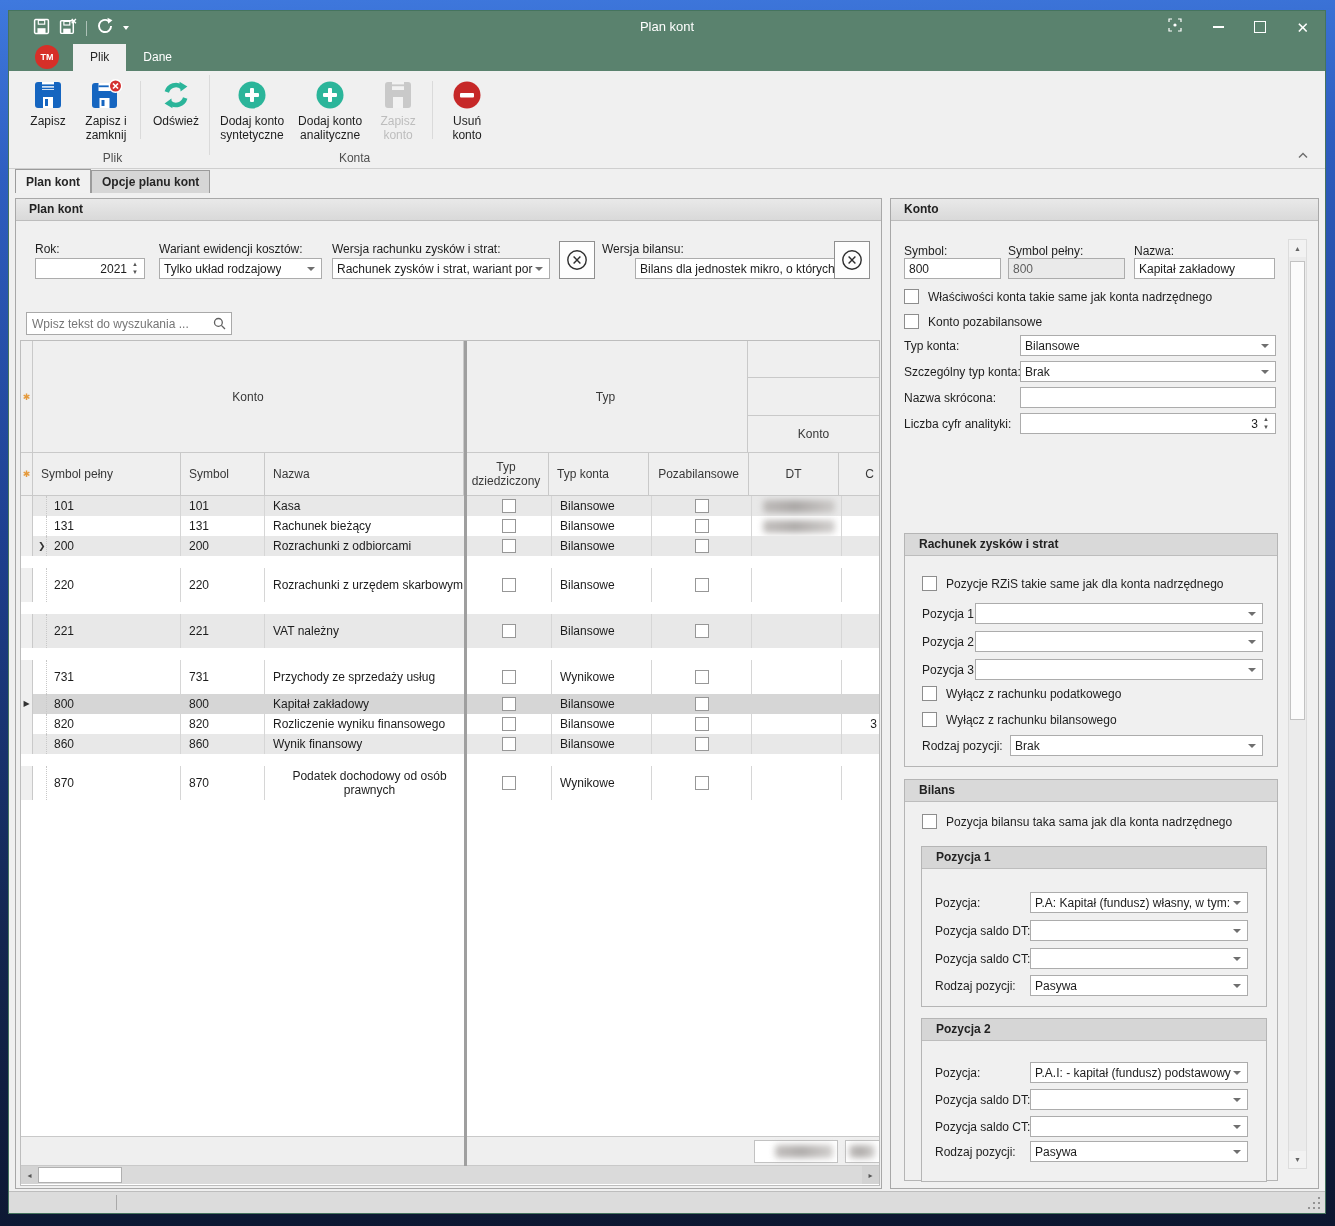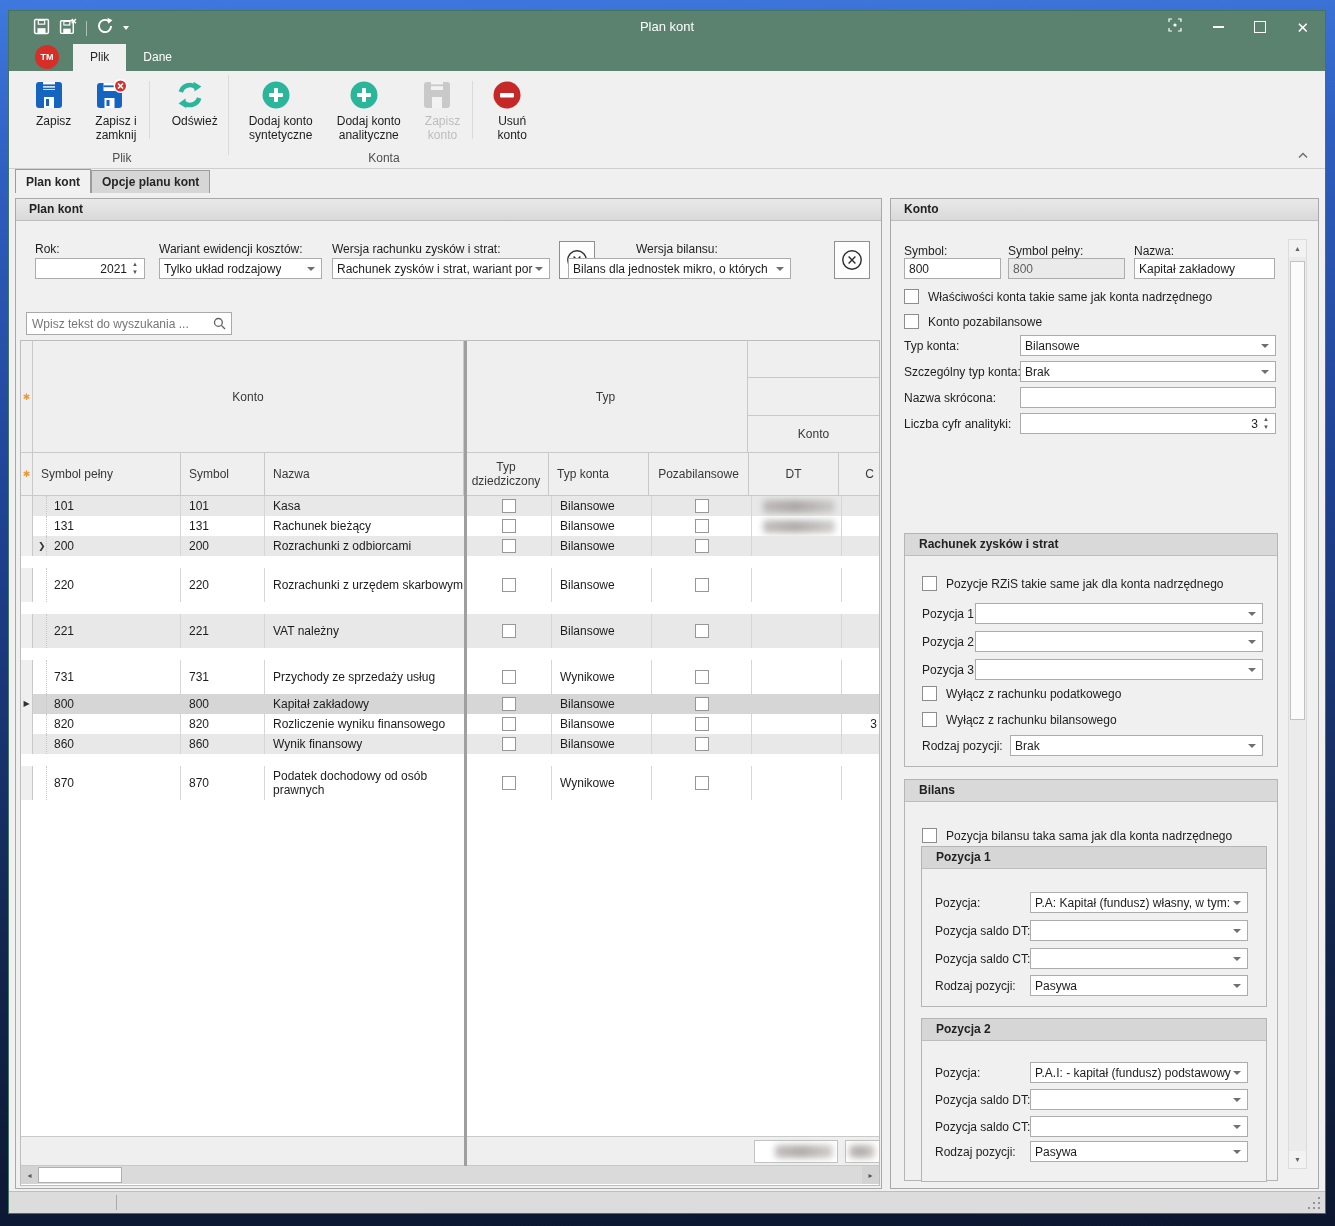--- a/index.html
+++ b/index.html
@@ -24,21 +24,21 @@
   .rtabs{position:absolute;left:64px;top:33px;height:27px;display:flex;}
   .rtab{padding:0 17px;line-height:27px;font-size:12px;color:#fff;}
   .rtab.active{background:#f0f0f0;color:#262626;}
   
   .ribbon{position:absolute;top:60px;left:0;right:0;height:98px;background:#f0f0f0;border-bottom:1px solid #cfcfcf;box-sizing:border-box;}
   .ribbon-inner{display:flex;height:100%;padding-left:10px;}
   .rgroup{display:flex;flex-direction:column;}
   .rg-btns{display:flex;flex:1;align-items:flex-start;padding-top:7px;}
   .rg-cap{height:17px;text-align:center;font-size:12px;color:#4f4f4f;}
   .rbtn{display:flex;flex-direction:column;align-items:center;padding:1px 7px;gap:3px;min-width:44px;}
-  .rbtn .lbl2{font-size:12px;line-height:14px;text-align:center;white-space:pre-line;color:#1e1e1e;margin-left:10px;}
+  .rbtn .lbl2{font-size:12px;line-height:14px;text-align:center;white-space:pre-line;color:#1e1e1e;}
   .rbtn.disabled .lbl2{color:#bdbdbd;}
   .idiv{width:1px;background:#dadada;align-self:stretch;margin:3px 5px 12px;}
   .gsep{width:1px;background:#dadada;margin:4px 3px 13px;}
   .rib-collapse{position:absolute;right:16px;bottom:5px;}
   
   .doctabs{position:absolute;top:158px;left:0;right:0;height:24px;display:flex;padding-left:6px;align-items:flex-end;}
   .doctab{height:23px;line-height:23px;padding:0 10px;font-size:12px;font-weight:bold;color:#262626;
     border:1px solid #9b9b9b;border-bottom:none;background:#d6d6d6;box-sizing:border-box;}
   .doctab.active{background:#f1f1f1;height:24px;line-height:24px;}
   
@@ -69,21 +69,21 @@
     background:linear-gradient(90deg,#b4b0ae,#9c9896 45%,#c6c3c1);}
   
   .tbl{position:absolute;left:4px;right:1px;top:141px;bottom:2px;border:1px solid #bdbdbd;box-sizing:border-box;background:#fff;}
   .hc{position:absolute;box-sizing:border-box;background:#efefef;border-right:1px solid #c9c9c9;border-bottom:1px solid #c9c9c9;
     display:flex;align-items:center;justify-content:center;font-size:12px;color:#383838;text-align:center;line-height:14px;overflow:hidden;}
   .hc.left{justify-content:flex-start;padding-left:8px;text-align:left;}
   .hc.right{justify-content:flex-end;padding-right:5px;}
   .star{color:#e59a3c;font-size:9px;}
   .split{position:absolute;left:443px;width:3px;top:0;height:825px;background:#9f9f9f;z-index:6;}
   .tbl-body{position:absolute;left:0;right:0;top:155px;height:640px;background:#fff;overflow:hidden;}
-  .trow{display:flex;height:20px;background:#fff;}
+  .trow{display:flex;height:20px;background:#fff;text-align:center;}
   .trow.alt{background:#e8e8e8;}
   .trow.sel{background:#d6d6d6;}
   .trow.tall{height:34px;margin-top:12px;}
   .tc{height:100%;display:flex;align-items:center;font-size:12px;color:#1c1c1c;
     border-right:1px solid #d6d6d6;box-sizing:border-box;overflow:hidden;line-height:14px;}
   .c-h{width:12px;background:#efefef;border-right:1px solid #c9c9c9;justify-content:center;}
   .rowmark{font-size:8px;color:#333;}
   .c-sp{width:148px;padding-left:21px;position:relative;}
   .c-sp::before{content:"";position:absolute;left:13px;top:0;bottom:0;border-left:1px dotted #c8c8c8;}
   .exp{position:absolute;left:5px;font-size:9px;color:#333;}
@@ -282,22 +282,22 @@
       <span class="lbl" style="left:316px;top:43px;">Wersja rachunku zysków i strat:</span>
       <div class="dd" style="left:316px;top:59px;width:218px;">
         <span class="ddv">Rachunek zysków i strat, wariant poró</span>
       </div>
       <div class="clrbtn" style="left:543px;top:42px;">
         <svg width="24" height="24" viewBox="0 0 24 24">
               <circle cx="12" cy="12" r="9.2" fill="none" stroke="#2e2e2e" stroke-width="1.4"></circle>
               <path d="M8.6 8.6 l6.8 6.8 M15.4 8.6 l-6.8 6.8" stroke="#2e2e2e" stroke-width="1.4"></path>
             </svg>
       </div>
-      <span class="lbl" style="left:586px;top:43px;margin-left:34px;">Wersja bilansu:</span>
-      <div class="dd" style="left:552px;top:59px;width:223px;">
+      <span class="lbl" style="left:586px;top:43px;">Wersja bilansu:</span>
+      <div class="dd" style="left:619px;top:59px;width:223px;">
         <span class="ddv">Bilans dla jednostek mikro, o których</span>
       </div>
       <div class="clrbtn" style="left:818px;top:42px;">
         <svg width="24" height="24" viewBox="0 0 24 24">
               <circle cx="12" cy="12" r="9.2" fill="none" stroke="#2e2e2e" stroke-width="1.4"></circle>
               <path d="M8.6 8.6 l6.8 6.8 M15.4 8.6 l-6.8 6.8" stroke="#2e2e2e" stroke-width="1.4"></path>
             </svg>
       </div>
 
       <div class="search">
@@ -606,21 +606,21 @@
           <span>Wyłącz z rachunku bilansowego</span>
         </div>
         <span class="lbl" style="left:17px;top:205px;">Rodzaj pozycji:</span>
         <div class="dd" style="left:105px;top:201px;width:253px;">
               <span class="ddv">Brak</span>
             </div>
       </div>
 
       <div class="subbox" style="left:13px;top:580px;width:374px;height:402px;">
         <div class="subbox-h" style="background:#d9d9d9;">Bilans</div>
-        <div class="chk" style="left:17px;top:48px;">
+        <div class="chk" style="left:17px;top:34px;">
           <span class="cbx2"></span>
           <span>Pozycja bilansu taka sama jak dla konta nadrzędnego</span>
         </div>
 
         <div class="subbox" style="left:16px;top:66px;width:346px;height:161px;">
           <div class="subbox-h">Pozycja 1</div>
           <span class="lbl" style="left:13px;top:49px;">Pozycja:</span>
           <div class="dd" style="left:108px;top:45px;width:218px;">
                 <span class="ddv">P.A: Kapitał (fundusz) własny, w tym:</span>
               </div>

